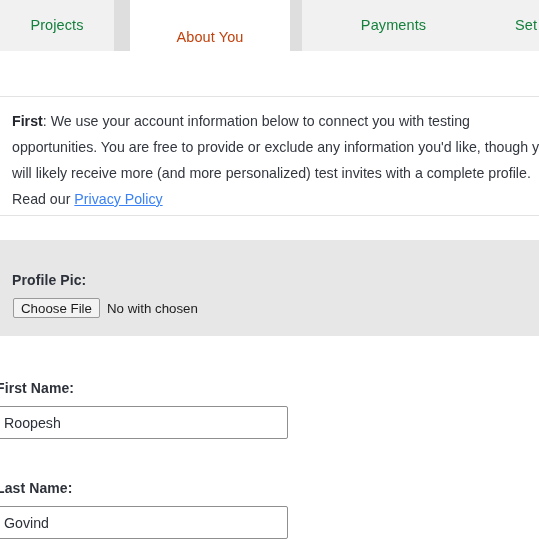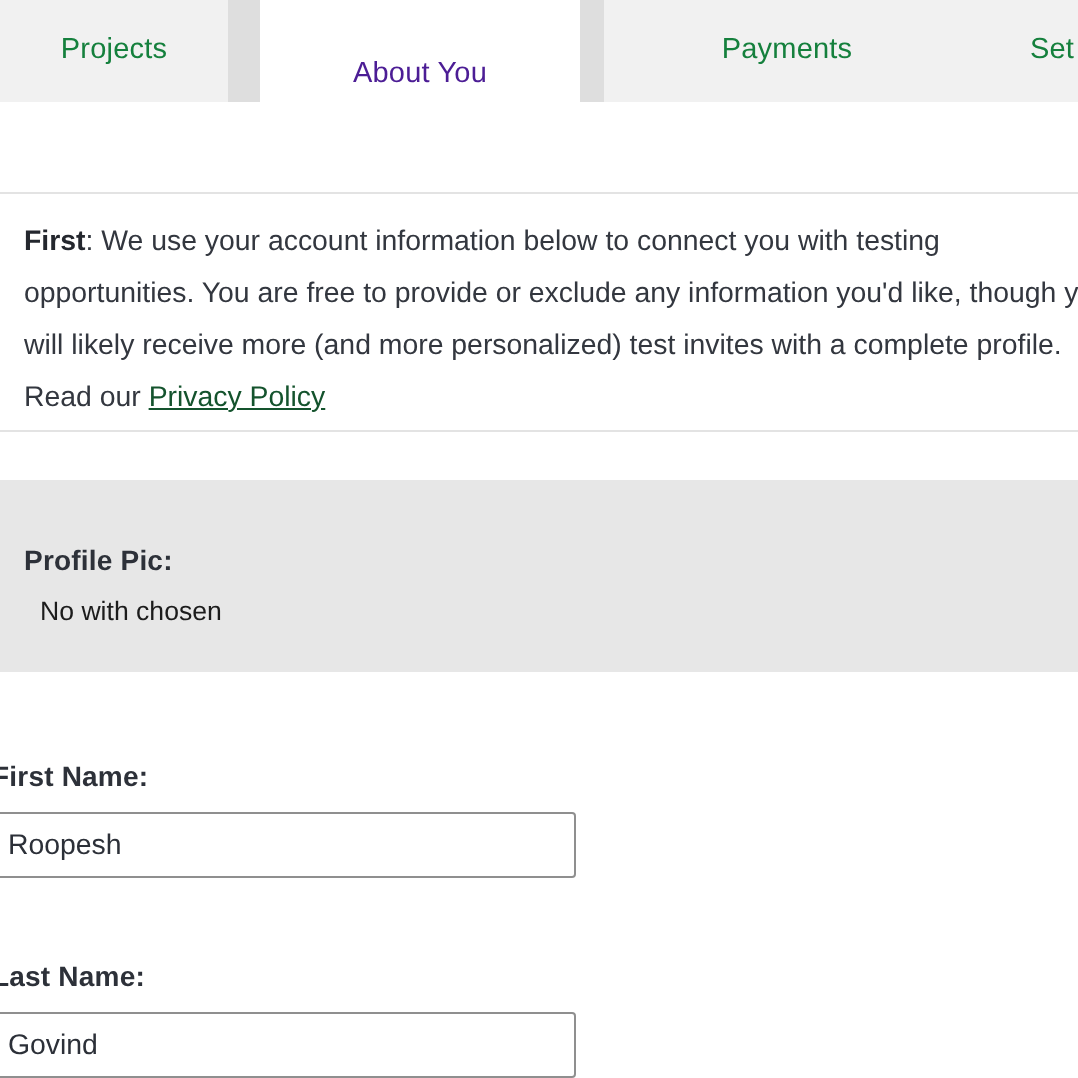--- a/index.html
+++ b/index.html
@@ -49,21 +49,21 @@
     font-size: 14.5px;
     line-height: 1;
     color: #15803d;
     letter-spacing: .1px;
     white-space: nowrap;
   }
   .tab.active {
     background: #ffffff;
   }
   .tab.active .tab-label {
-    color: #4c1d95;
+    color: #c2410c;
     margin-top: 24px;
   }
 
   .tab-projects  { left: 0px;   width: 114px; }
   .tab-about     { left: 130px; width: 160px; }
   .tab-payments  { left: 302px; width: 183px; }
   .tab-settings  { left: 471px; width: 110px; }
 
   
   .rule {
@@ -84,21 +84,21 @@
     width: 545px;
     font-size: 14.2px;
     line-height: 26px;
     color: #33373f;
   }
   .note b {
     font-weight: bold;
     color: #24272e;
   }
   .note .privacy-link {
-    color: #14532d;
+    color: #3b82f6;
     text-decoration: underline;
     cursor: pointer;
   }
 
   
   .panel-grey {
     position: absolute;
     left: 0;
     top: 240px;
     width: 539px;
@@ -201,20 +201,21 @@
     <b>First</b><span>: </span><span>We use your account information below to connect you with testing opportunities. You are free to provide or exclude any information you'd like, though you will likely receive more (and more personalized) test invites with a complete profile. Read our </span><a class="privacy-link">Privacy Policy</a>
   </div>
 
   <div class="rule rule-bottom"></div>
 
   <div class="panel-grey"></div>
 
   <div class="field-label label-profile-pic">Profile Pic:</div>
 
   <div class="file-row">
+    <span class="file-button">Choose File</span>
     <span class="file-status">No with chosen</span>
   </div>
 
   <div class="field-label label-first-name">First Name:</div>
   <input class="text-input input-first-name" type="text" value="Roopesh" style="">
 
   <div class="field-label label-last-name">Last Name:</div>
   <input class="text-input input-last-name" type="text" value="Govind" style="">
 
 </div>

